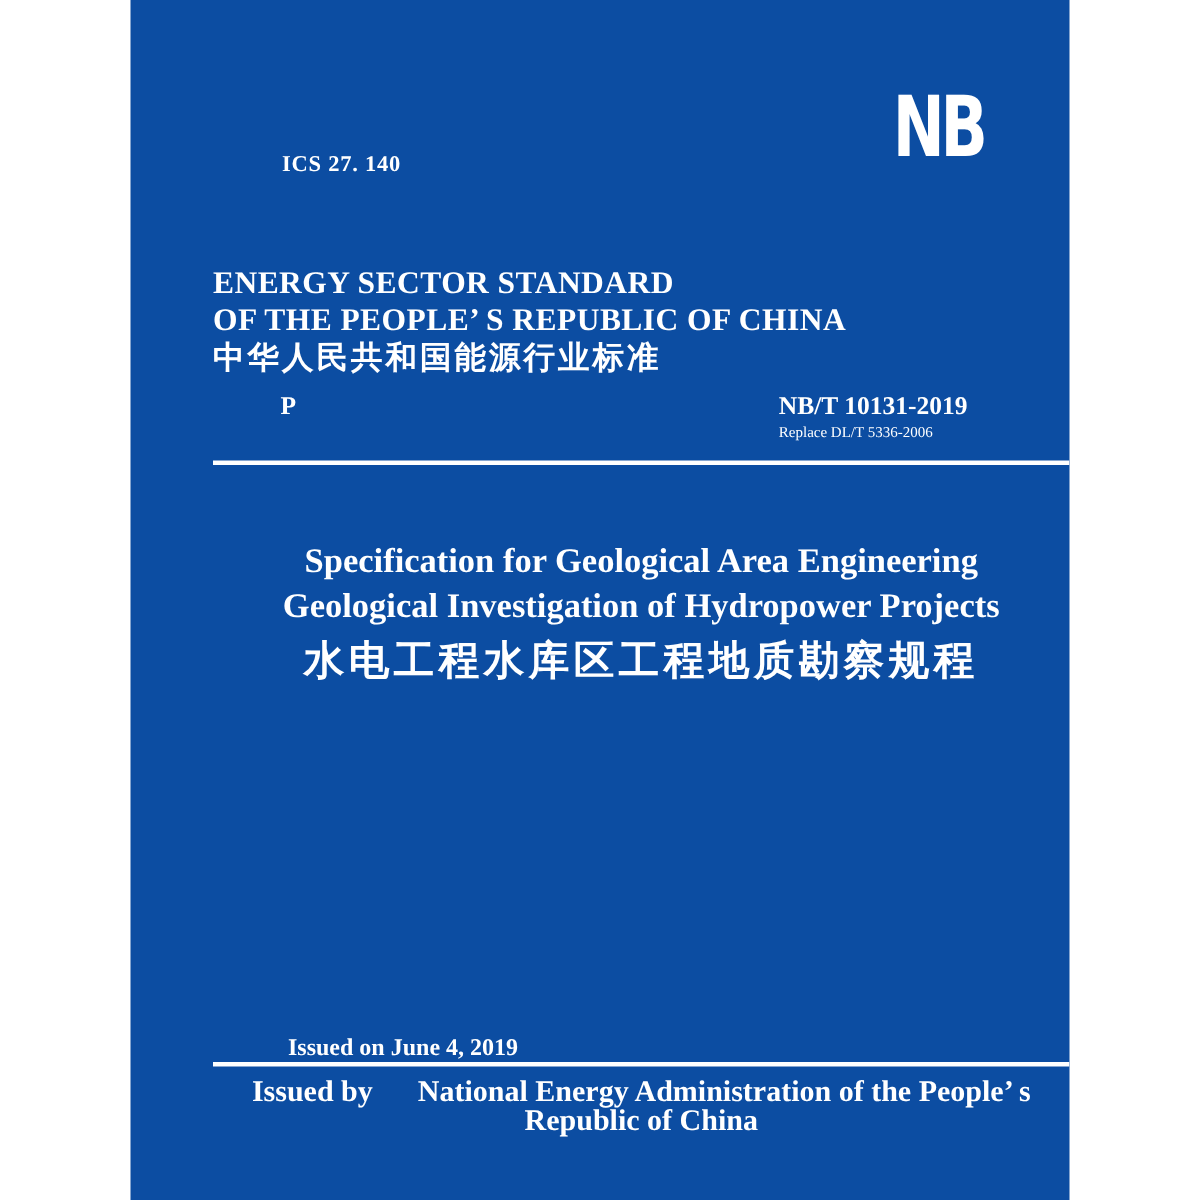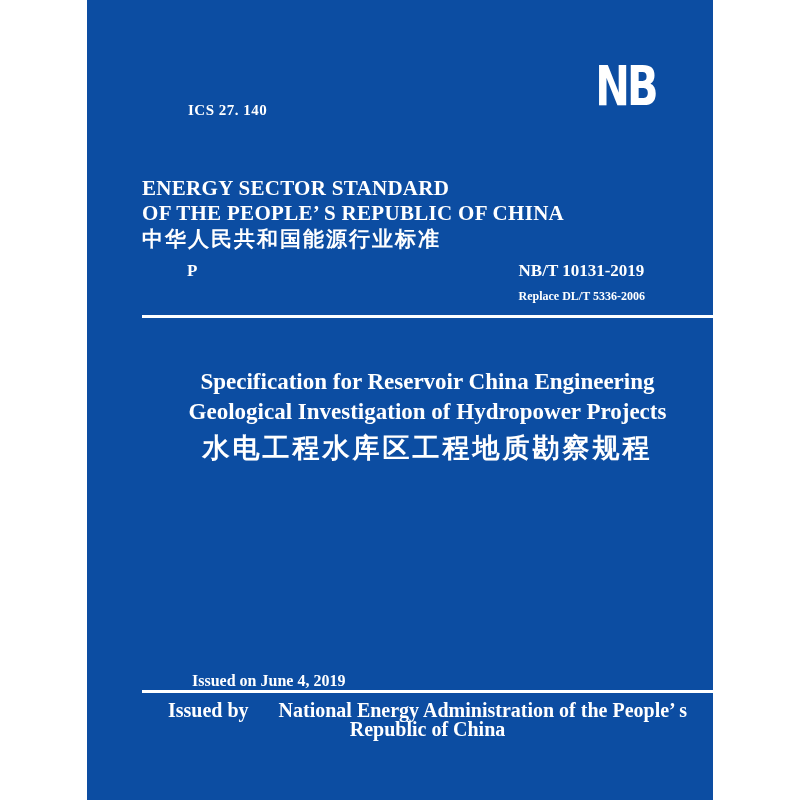--- a/index.html
+++ b/index.html
@@ -78,24 +78,23 @@
     font-size: 17px;
     line-height: 20px;
   }
   .code-right { }
   .standard-code {
     font-weight: bold;
     font-size: 17px;
     line-height: 20px;
   }
   .replaces {
-    font-size: 12px;
+    font-size: 10px;
     line-height: 15px;
-    margin-top: 8px;
-    font-weight: bold;
+    margin-top: 0;
   }
   .rule {
     height: 3px;
     background: #ffffff;
   }
   .rule-top { margin-top: 11px; }
   .title-block {
     margin-top: 49px;
     text-align: center;
     font-weight: bold;
@@ -115,20 +114,21 @@
     left: 0;
     right: 0;
     top: 671px;
   }
   .dates-row {
     display: flex;
     padding: 0 70px 0 50px;
     font-weight: bold;
     font-size: 16px;
     line-height: 19px;
+    margin-top: 18px;
   }
   .issued-row {
     margin-top: 8px;
     text-align: center;
     font-weight: bold;
     font-size: 20px;
     line-height: 19px;
   }
   .issued-gap {
     display: inline-block;
@@ -159,21 +159,21 @@
       <div class="doc-class">P</div>
       <div class="code-right">
         <div class="standard-code">NB/T 10131-2019</div>
         <div class="replaces">Replace DL/T 5336-2006</div>
       </div>
     </div>
 
     <div class="rule rule-top"></div>
 
     <div class="title-block">
-      <div class="title-en">Specification for Reservoir China Engineering</div>
+      <div class="title-en">Specification for Geological Area Engineering</div>
       <div class="title-en">Geological Investigation of Hydropower Projects</div>
       <div class="title-cn" lang="zh">水电工程水库区工程地质勘察规程</div>
     </div>
 
     <div class="bottom-block">
       <div class="dates-row">
         <div>Issued on June 4, 2019</div>
       </div>
       <div class="rule rule-bottom"></div>
       <div class="issued-row">

